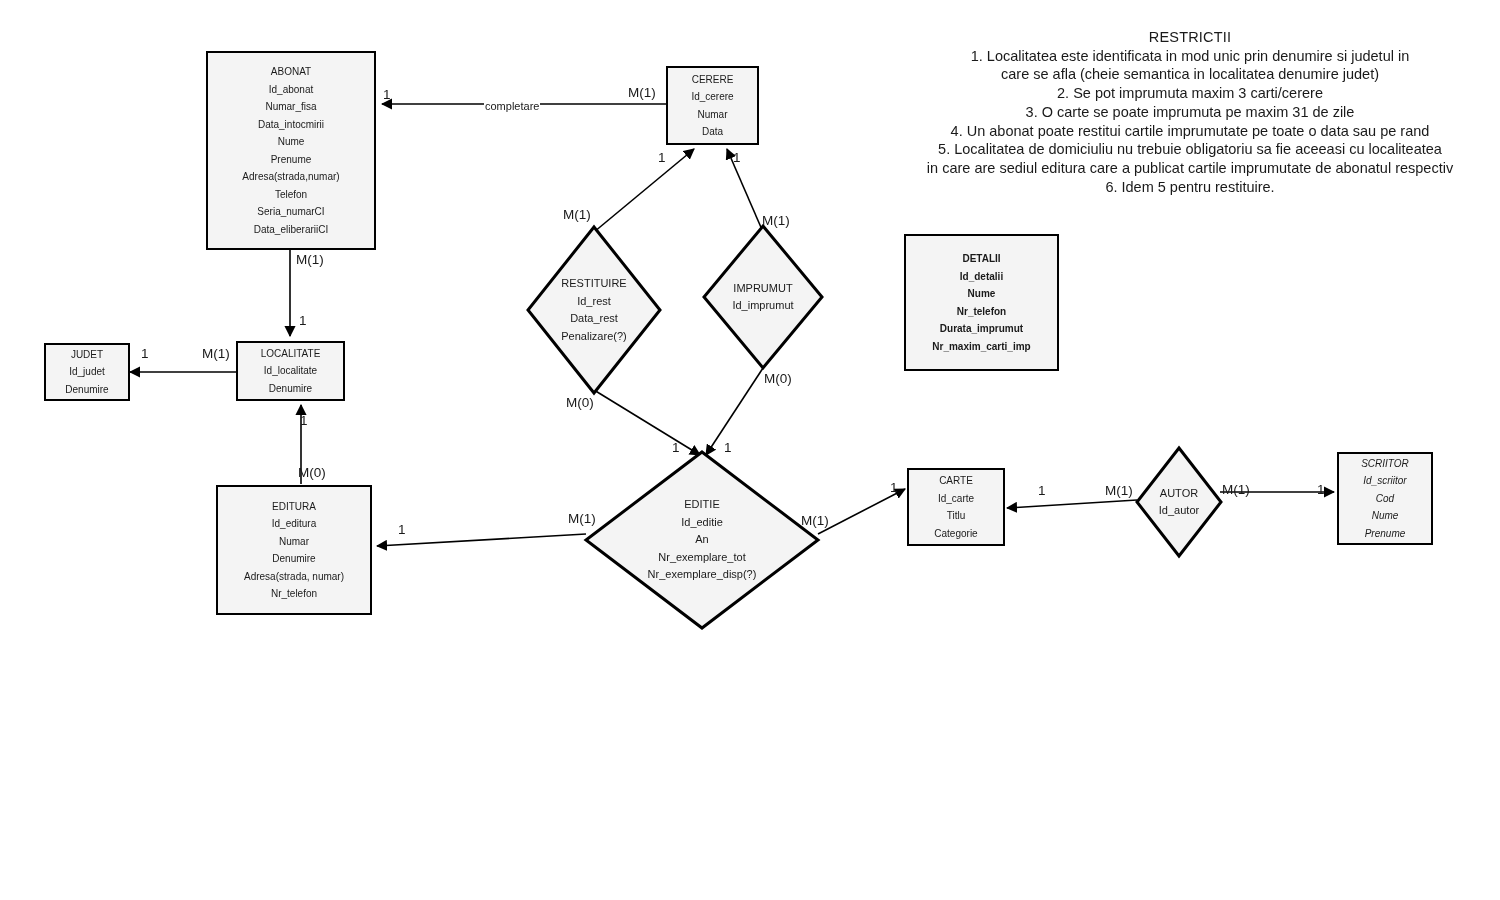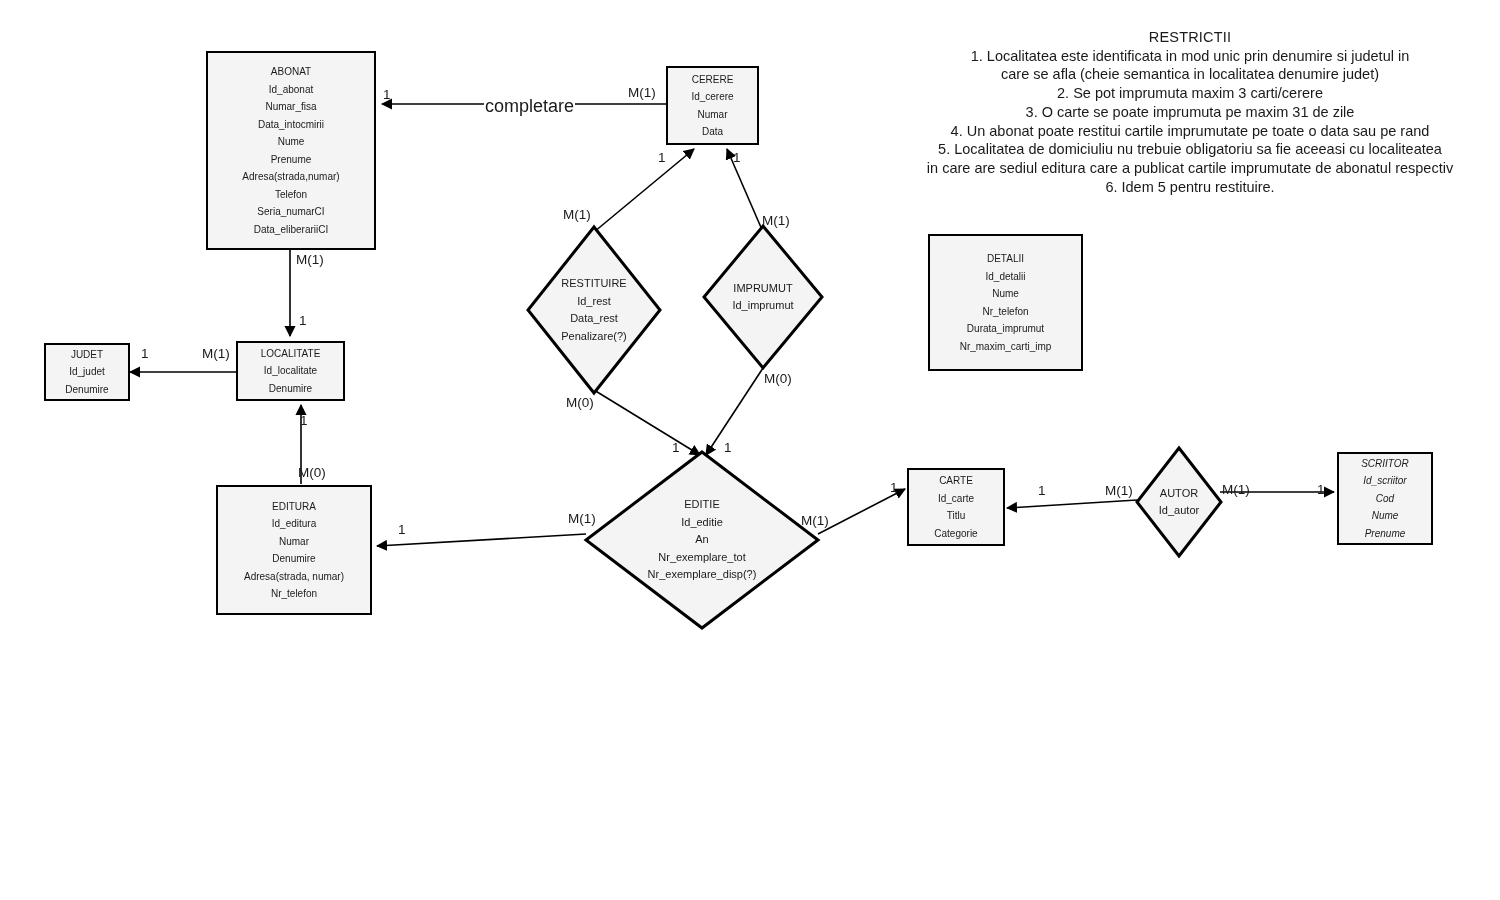--- a/index.html
+++ b/index.html
@@ -74,21 +74,21 @@
     position: absolute;
     font-size: 13.5px;
     line-height: 15px;
     color: #1a1a1a;
     white-space: nowrap;
     z-index: 4;
     background: transparent;
   }
   .edge-label {
     position: absolute;
-    font-size: 18px;
+    font-size: 11px;
     line-height: 15px;
     color: #1a1a1a;
     white-space: nowrap;
     z-index: 4;
     background: #ffffff;
     padding: 0 1px;
   }
   #restrictions {
     position: absolute;
     left: 860px;
@@ -190,21 +190,21 @@
   </div>
 
   <div class="entity" style="left:1337px; top:452px; width:96px; height:93px;font-style:italic;">
     <div class="row">SCRIITOR</div>
     <div class="row">Id_scriitor</div>
     <div class="row">Cod</div>
     <div class="row">Nume</div>
     <div class="row">Prenume</div>
   </div>
 
-  <div class="entity" style="left:928px; top:234px; width:155px; height:137px;">
+  <div class="entity" style="left:904px; top:234px; width:155px; height:137px;font-weight:bold;">
     <div class="row">DETALII</div>
     <div class="row">Id_detalii</div>
     <div class="row">Nume</div>
     <div class="row">Nr_telefon</div>
     <div class="row">Durata_imprumut</div>
     <div class="row">Nr_maxim_carti_imp</div>
   </div>
 
   <div class="rel" style="left:526px; top:225px; width:136px; height:170px;">
     <svg width="136" height="170" viewBox="0 0 136 170">

